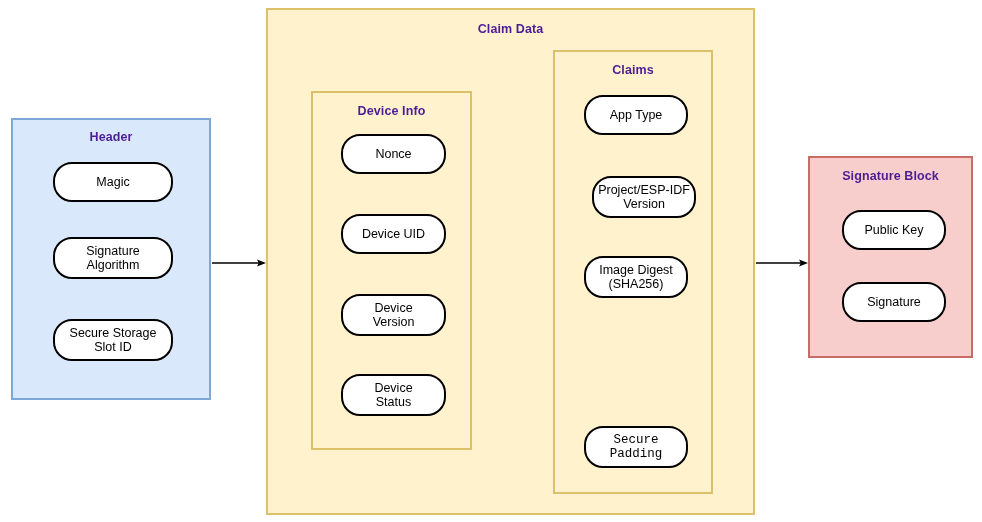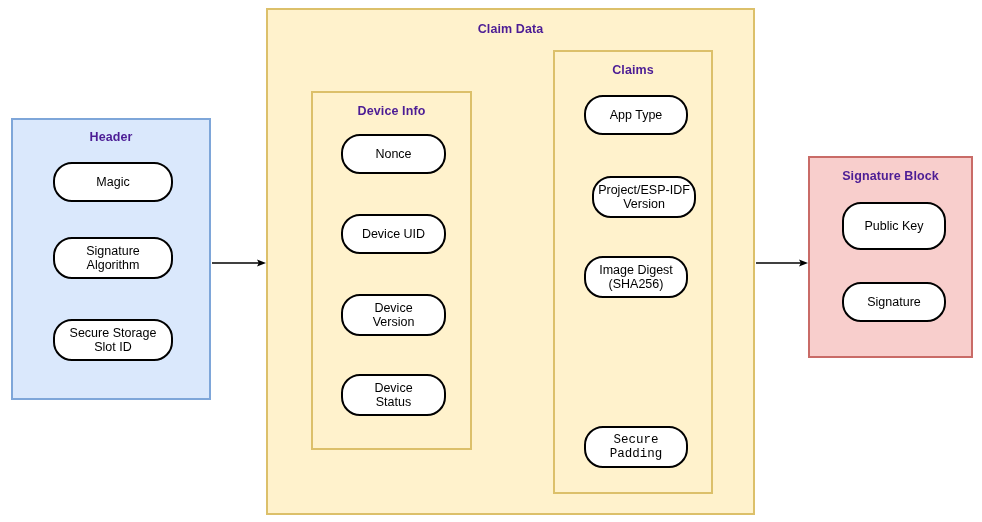--- a/index.html
+++ b/index.html
@@ -139,18 +139,18 @@
   <div class="arrow" style="left:756px; top:258px; width:54px;">
     <svg width="54" height="10" viewBox="0 0 54 10" aria-hidden="true">
       <line x1="0" y1="5" x2="46" y2="5" stroke="#000000" stroke-width="1.6"></line>
       <path d="M52,5 L43,1.4 L44.8,5 L43,8.6 Z" fill="#000000"></path>
     </svg>
   </div>
 
   <div class="group signature-group" style="left:808px; top:156px; width:165px; height:202px;">
     <div class="group-title" style="top:11px;">Signature Block</div>
 
-    <div class="node" style="left:32px; top:44px; width:104px; height:48px;">Public Key</div>
+    <div class="node" style="left:32px; top:52px; width:104px; height:40px;">Public Key</div>
 
     <div class="node" style="left:32px; top:124px; width:104px; height:40px;">Signature</div>
   </div>
 
 </div>
 
 </body></html>

